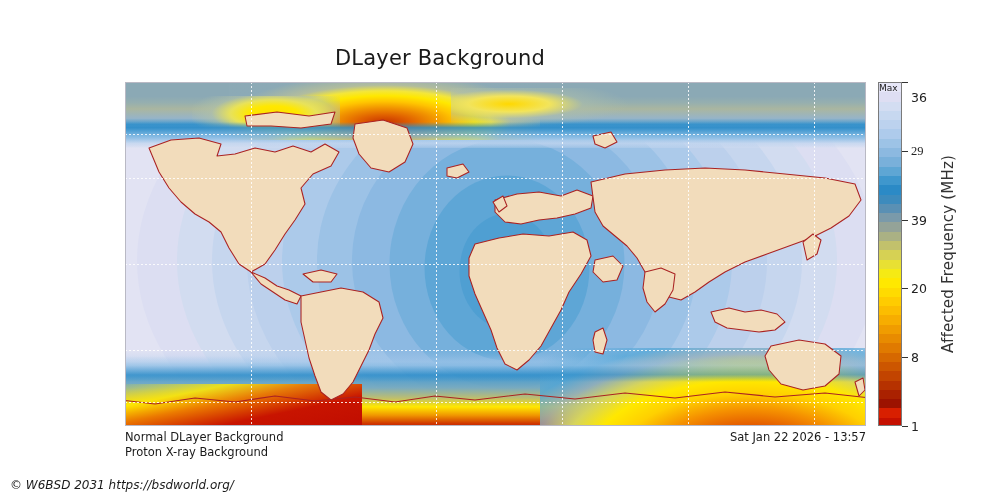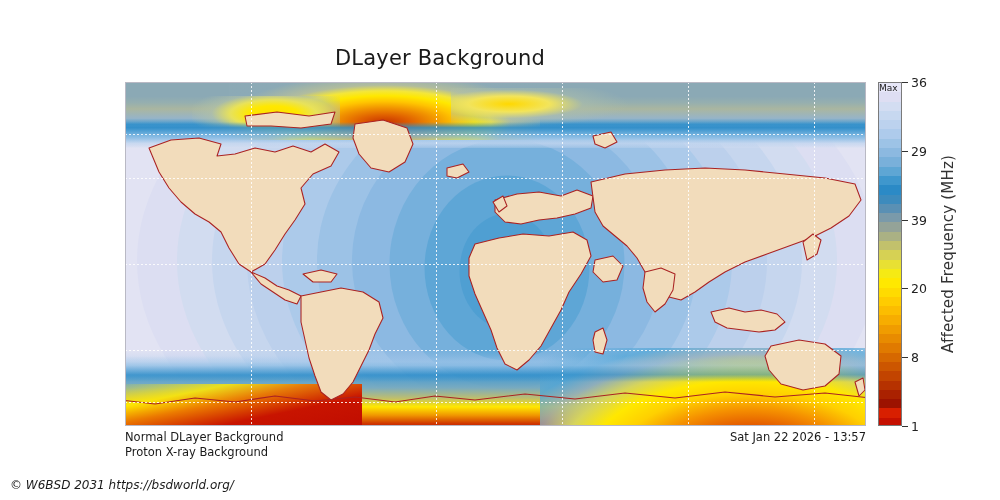--- a/index.html
+++ b/index.html
@@ -349,22 +349,22 @@
   <div id="colorbar-max">Max</div>
 <div class="cb-tick" style="top: 344px;"></div>
     <div class="cb-ticklabel" style="top: 344px;">1</div>
     <div class="cb-tick" style="top: 275.2px;"></div>
     <div class="cb-ticklabel" style="top: 275.2px;">8</div>
     <div class="cb-tick" style="top: 206.4px;"></div>
     <div class="cb-ticklabel" style="top: 206.4px;">20</div>
     <div class="cb-tick" style="top: 137.6px;"></div>
     <div class="cb-ticklabel" style="top: 137.6px;">39</div>
     <div class="cb-tick" style="top: 68.8px;"></div>
-    <div class="cb-ticklabel" style="top: 68.8px;">29</div>
+    <div class="cb-ticklabel" style="top: 68.8px; font-family: Liberation Serif, serif;">29</div>
     <div class="cb-tick" style="top: 0px;"></div>
-    <div class="cb-ticklabel" style="top: 0px;">36</div>
+    <div class="cb-ticklabel" style="top: 15px;">36</div>
   </div>
 <div id="colorbar-label">Affected Frequency (MHz)</div>
 
 <div class="note" id="note-proton">Normal DLayer Background</div>
 <div class="note" id="note-xray">Proton X-ray Background</div>
 <div id="timestamp">Sat Jan 22 2026 - 13:57</div>
 <div id="copyright">© W6BSD 2031 https://bsdworld.org/</div>
 
 </body></html>

